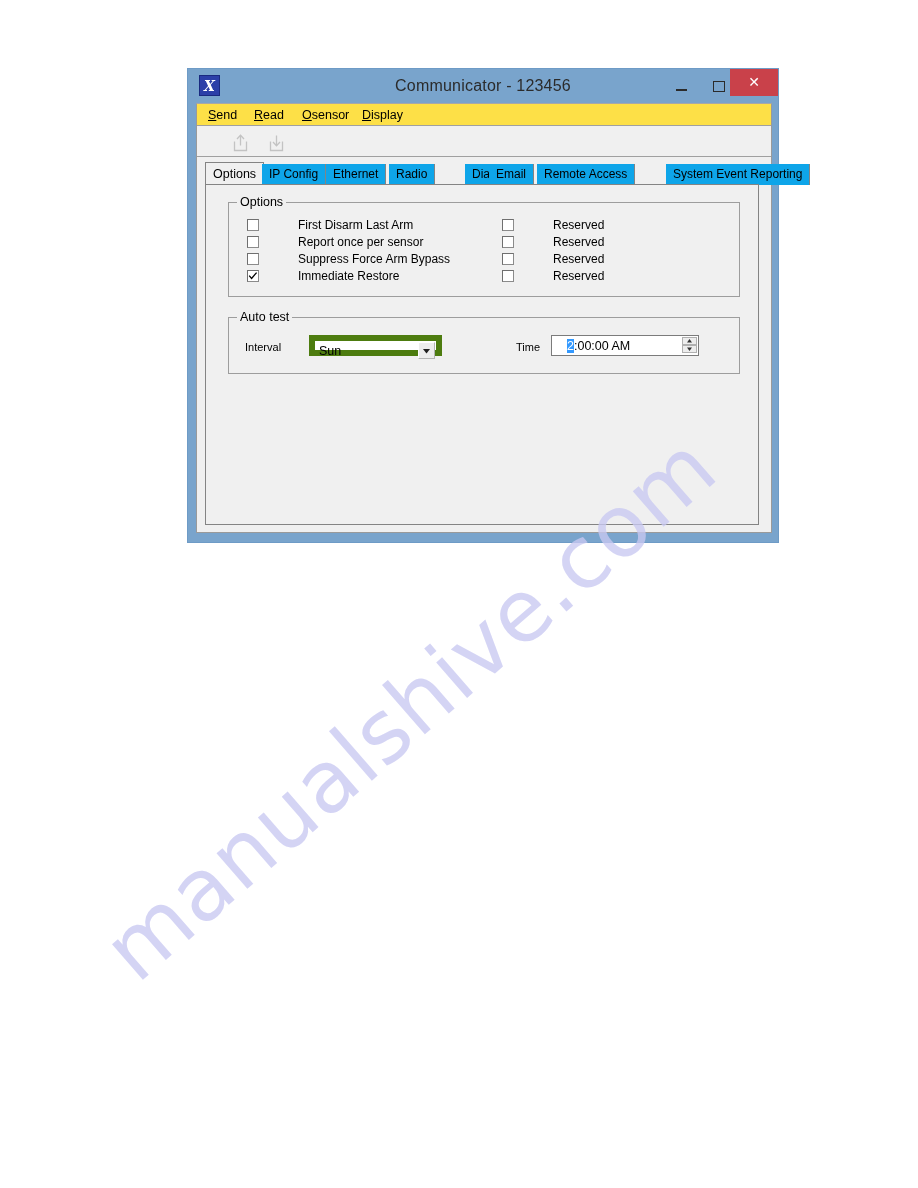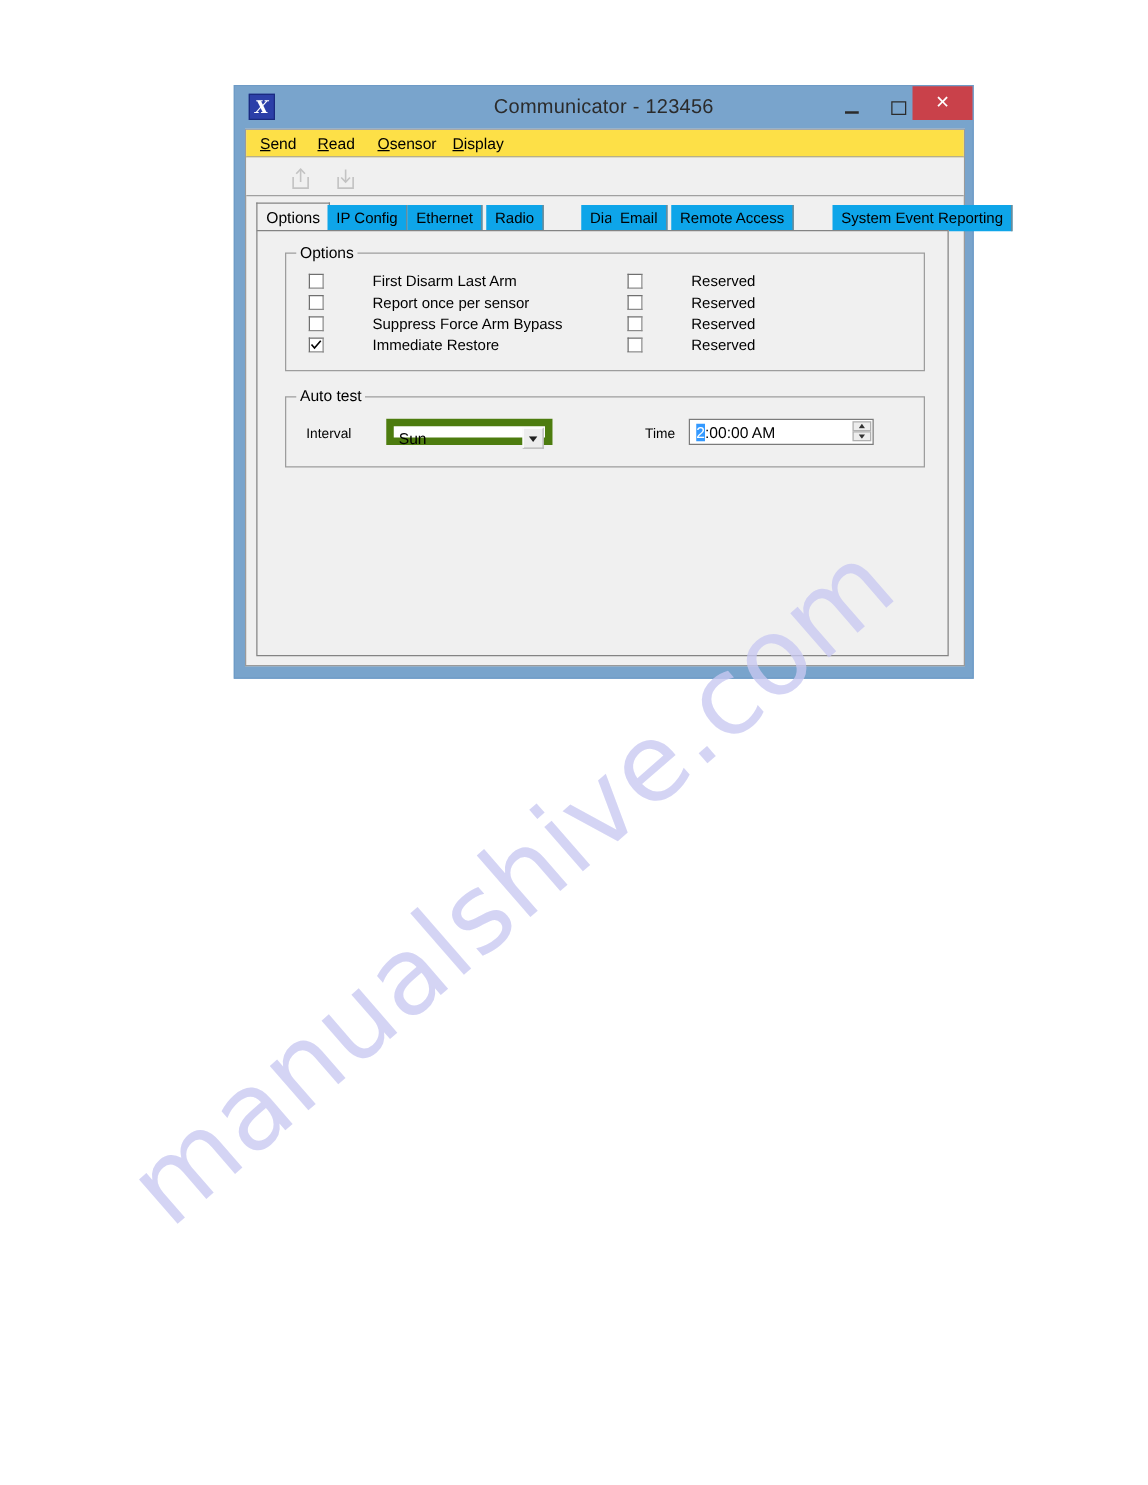--- a/index.html
+++ b/index.html
@@ -352,21 +352,21 @@
     top: 17px;
     width: 148px;
     height: 21px;
     background: #ffffff;
     border: 1px solid #7b7b7b;
     box-sizing: border-box;
     cursor: text;
   }
   #time-field .time-text {
     position: absolute;
-    left: 5px;
+    left: 15px;
     top: 2px;
     font-size: 12.5px;
     line-height: 16px;
     color: #000000;
     white-space: pre;
   }
   #time-field .time-sel {
     background: #3399ff;
     color: #ffffff;
   }

